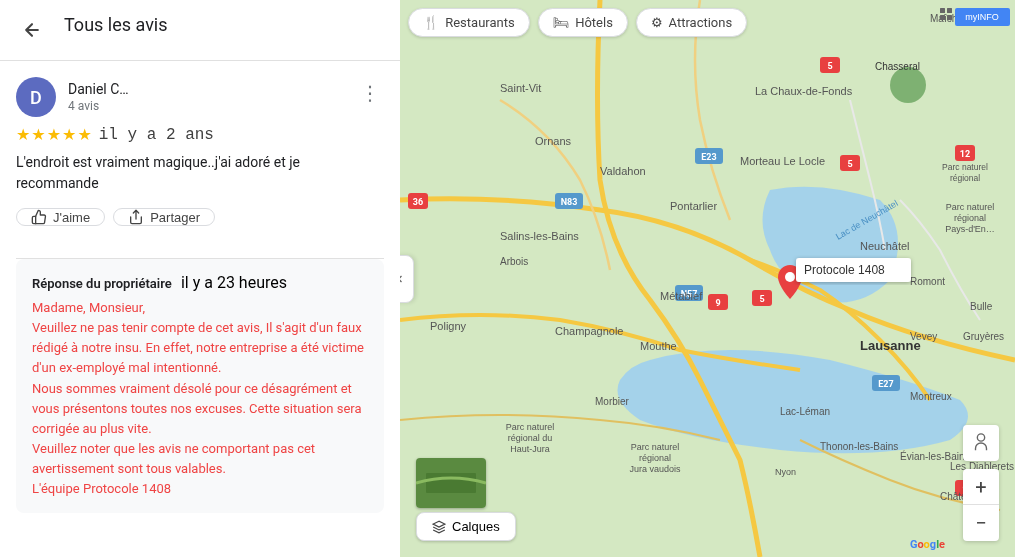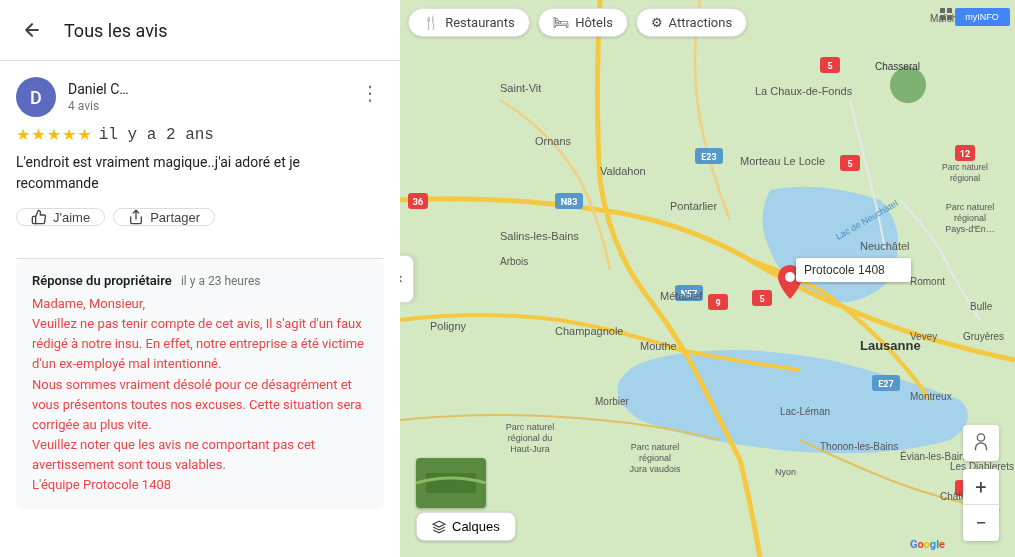--- a/index.html
+++ b/index.html
@@ -11,21 +11,20 @@
       height: 557px;
       background: #fff;
       display: flex;
       flex-direction: column;
       overflow-y: auto;
       flex-shrink: 0;
     }
 
     .header {
       display: flex;
-      align-items: center;
       padding: 14px 16px;
       border-bottom: 1px solid #e0e0e0;
       gap: 16px;
     }
 
     .back-btn {
       width: 32px;
       height: 32px;
       display: flex;
       align-items: center;
@@ -147,22 +146,22 @@
       font-size: 13px;
       color: #202124;
       margin-bottom: 6px;
     }
 
     .owner-header strong {
       font-weight: 600;
     }
 
     .owner-time {
-      font-size: 12px;
-      color: #737373;
+      font-size: 16px;
+      color: #000000;
       margin-left: 6px;
     }
 
     .owner-text {
       font-size: 13px;
       color: #ef4444;
       line-height: 1.55;
     }
 
     

